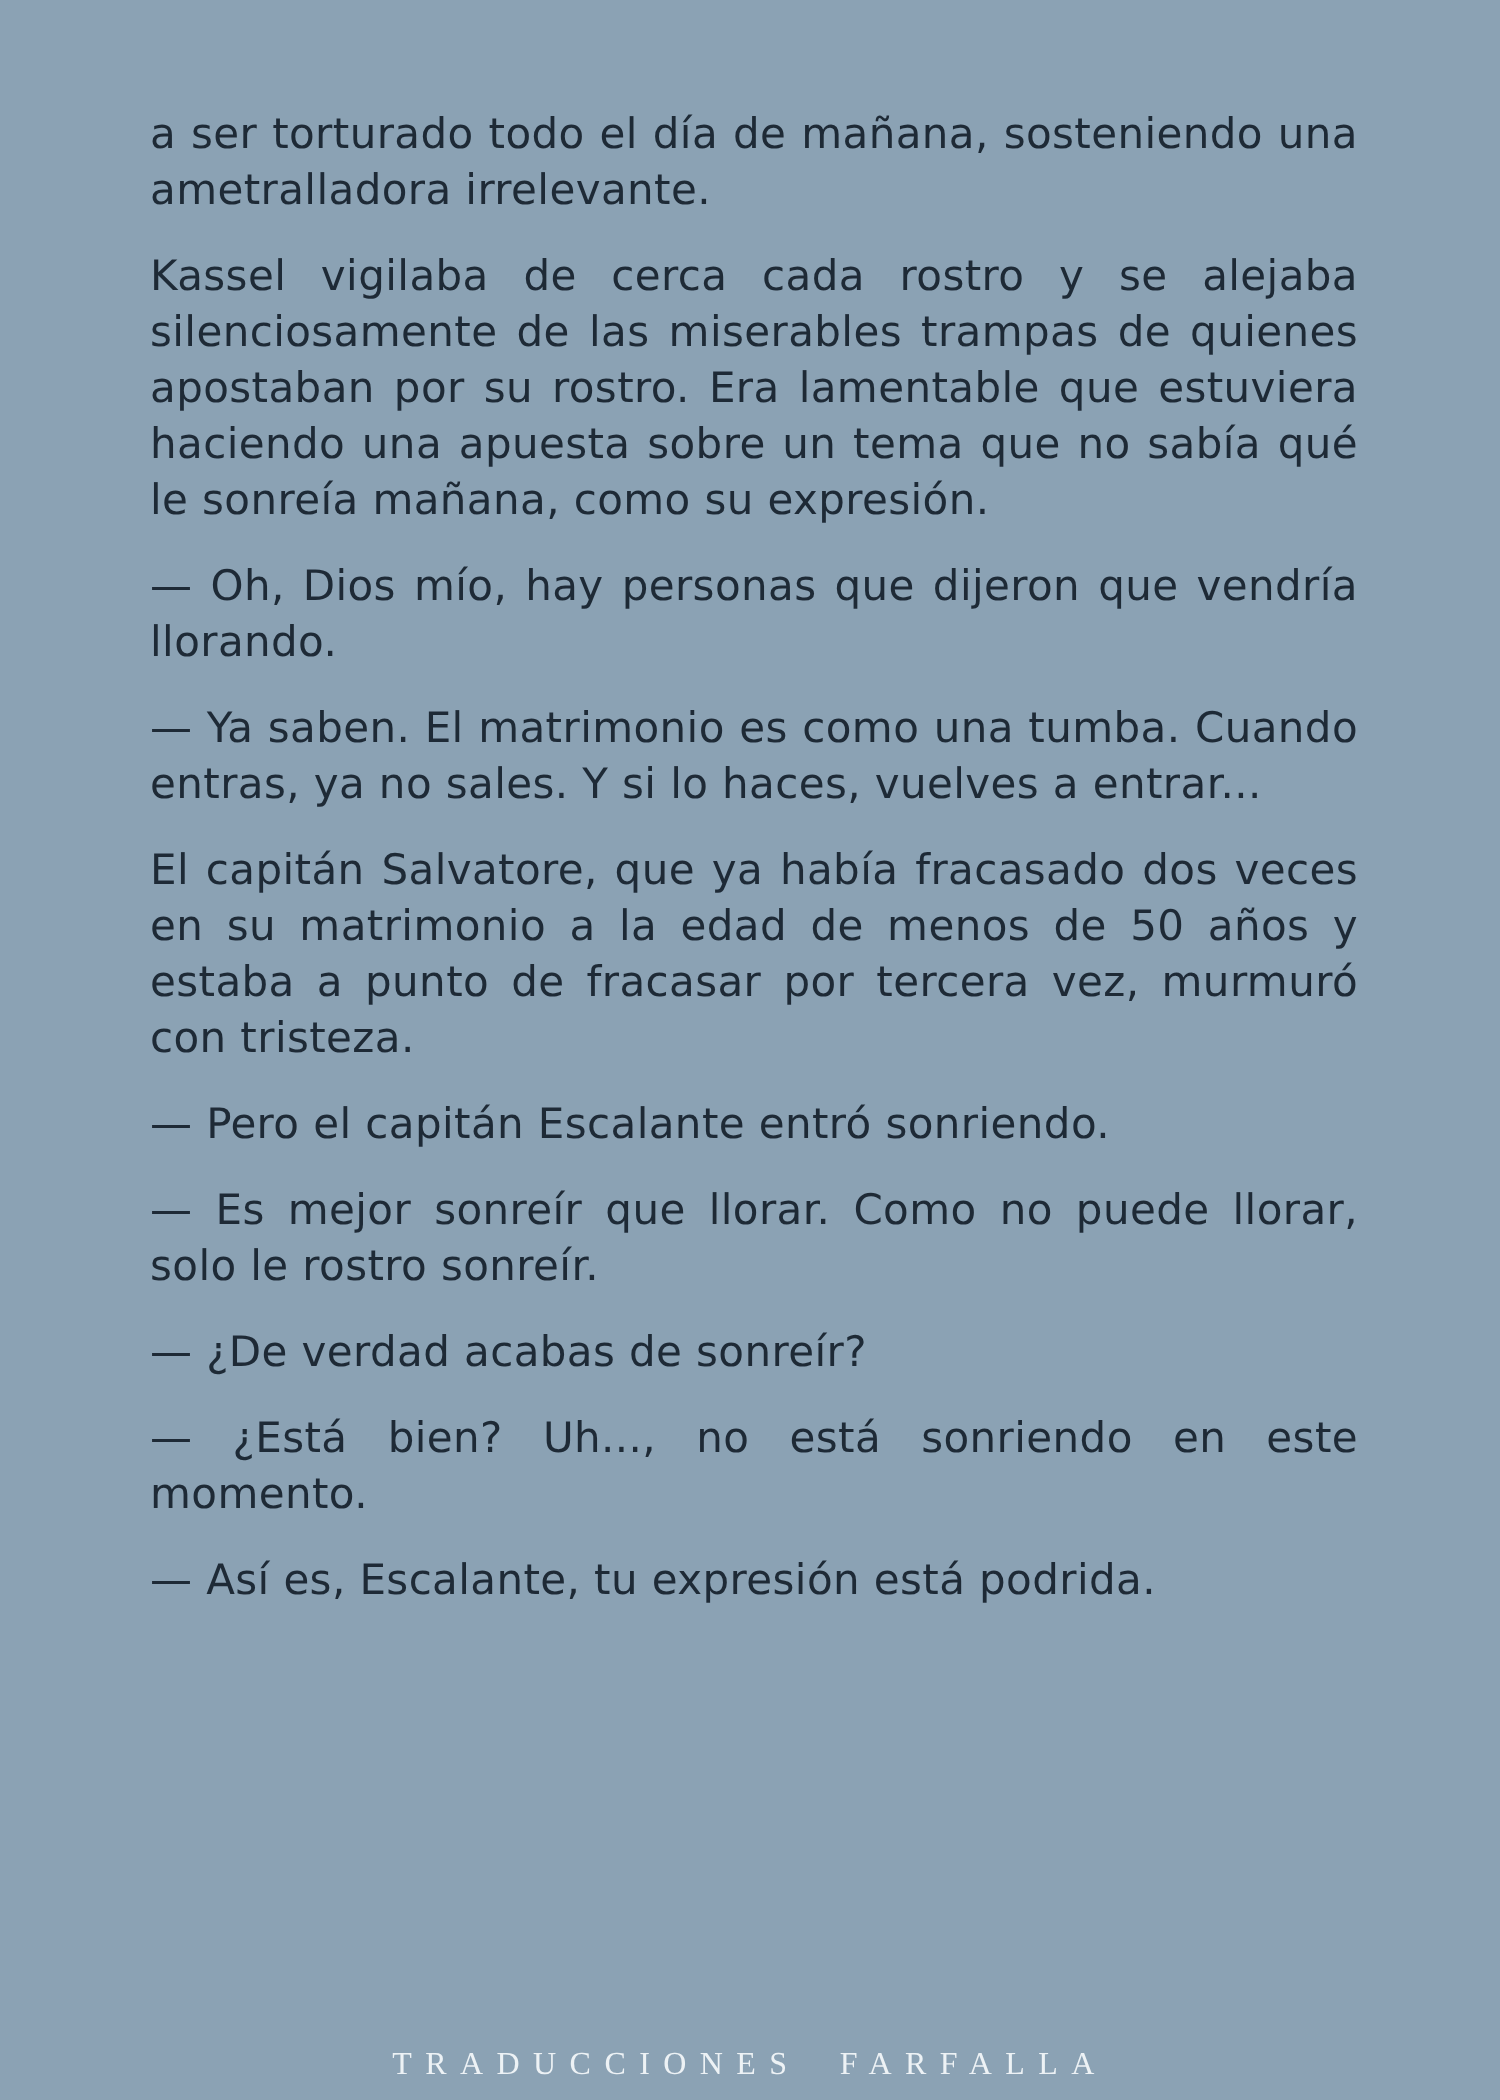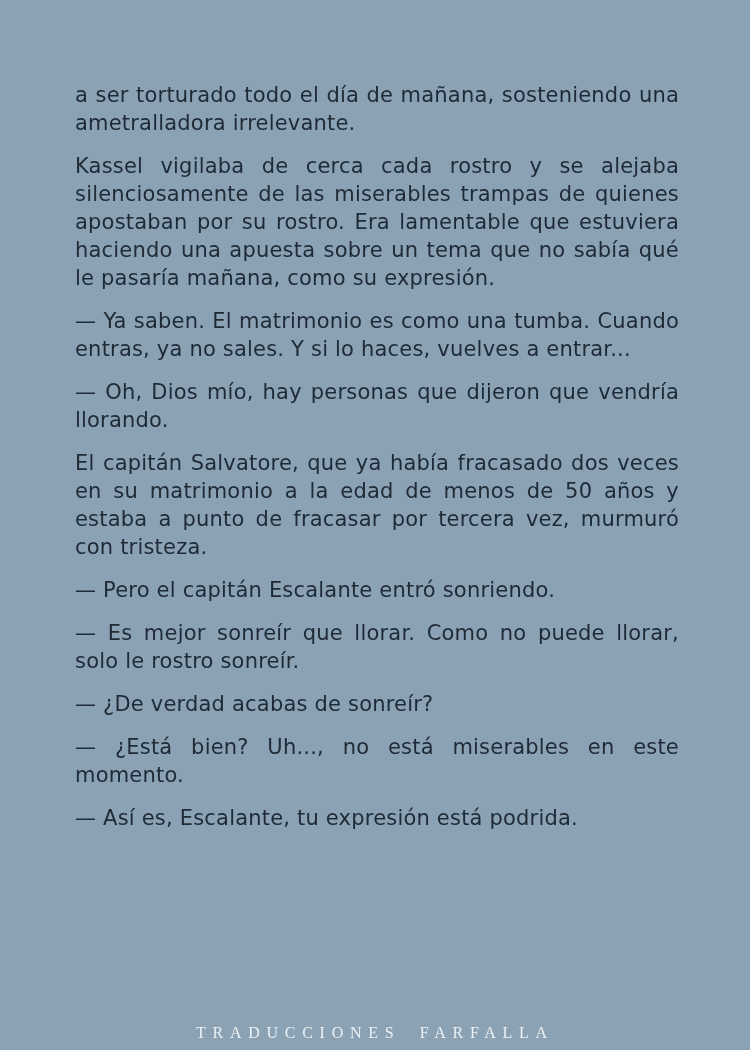--- a/index.html
+++ b/index.html
@@ -19,21 +19,21 @@
     color: var(--text);
     position: relative;
   }
   .page {
     width: 750px;
     height: 1050px;
     position: relative;
   }
   .text-block {
     position: absolute;
-    top: 81px;
+    top: 53px;
     left: 75px;
     right: 71px;
   }
   .text-block p {
     font-size: 21px;
     line-height: 28px;
     letter-spacing: 0.2px;
     text-align: justify;
     margin-bottom: 15px;
     color: var(--text);
@@ -50,24 +50,24 @@
     word-spacing: 0.55em;
     color: var(--footer);
   }
 </style>
 </head>
 <body>
 
 <div class="page">
   <div class="text-block">
     <p>a ser torturado todo el día de mañana, sosteniendo una ametralladora irrelevante.</p>
-    <p>Kassel vigilaba de cerca cada rostro y se alejaba silenciosamente de las miserables trampas de quienes apostaban por su rostro. Era lamentable que estuviera haciendo una apuesta sobre un tema que no sabía qué le pasaría mañana, como su expresión.</p>
+    <p>Kassel vigilaba de cerca cada rostro y se alejaba silenciosamente de las miserables trampas de quienes apostaban por su rostro. Era lamentable que estuviera haciendo una apuesta sobre un tema que no sabía qué le sonreía mañana, como su expresión.</p>
+    <p>— Oh, Dios mío, hay personas que dijeron que vendría llorando.</p>
     <p>— Ya saben. El matrimonio es como una tumba. Cuando entras, ya no sales. Y si lo haces, vuelves a entrar...</p>
-    <p>— Oh, Dios mío, hay personas que dijeron que vendría llorando.</p>
     <p>El capitán Salvatore, que ya había fracasado dos veces en su matrimonio a la edad de menos de 50 años y estaba a punto de fracasar por tercera vez, murmuró con tristeza.</p>
     <p>— Pero el capitán Escalante entró sonriendo.</p>
     <p>— Es mejor sonreír que llorar. Como no puede llorar, solo le rostro sonreír.</p>
     <p>— ¿De verdad acabas de sonreír?</p>
-    <p>— ¿Está bien? Uh..., no está miserables en este momento.</p>
+    <p>— ¿Está bien? Uh..., no está sonriendo en este momento.</p>
     <p>— Así es, Escalante, tu expresión está podrida.</p>
   </div>
   <div class="footer">TRADUCCIONES FARFALLA</div>
 </div>
 
 </body></html>

